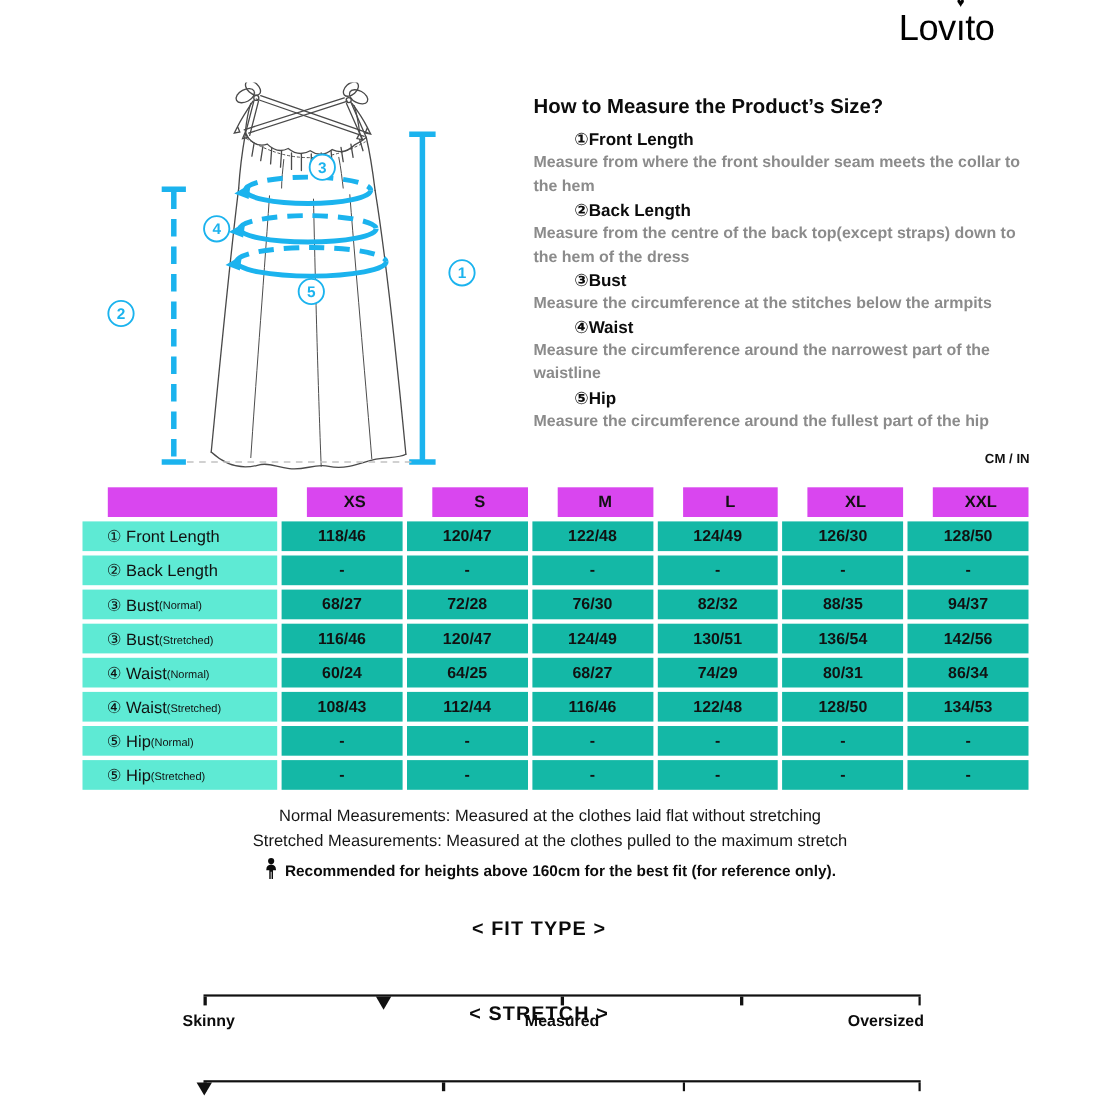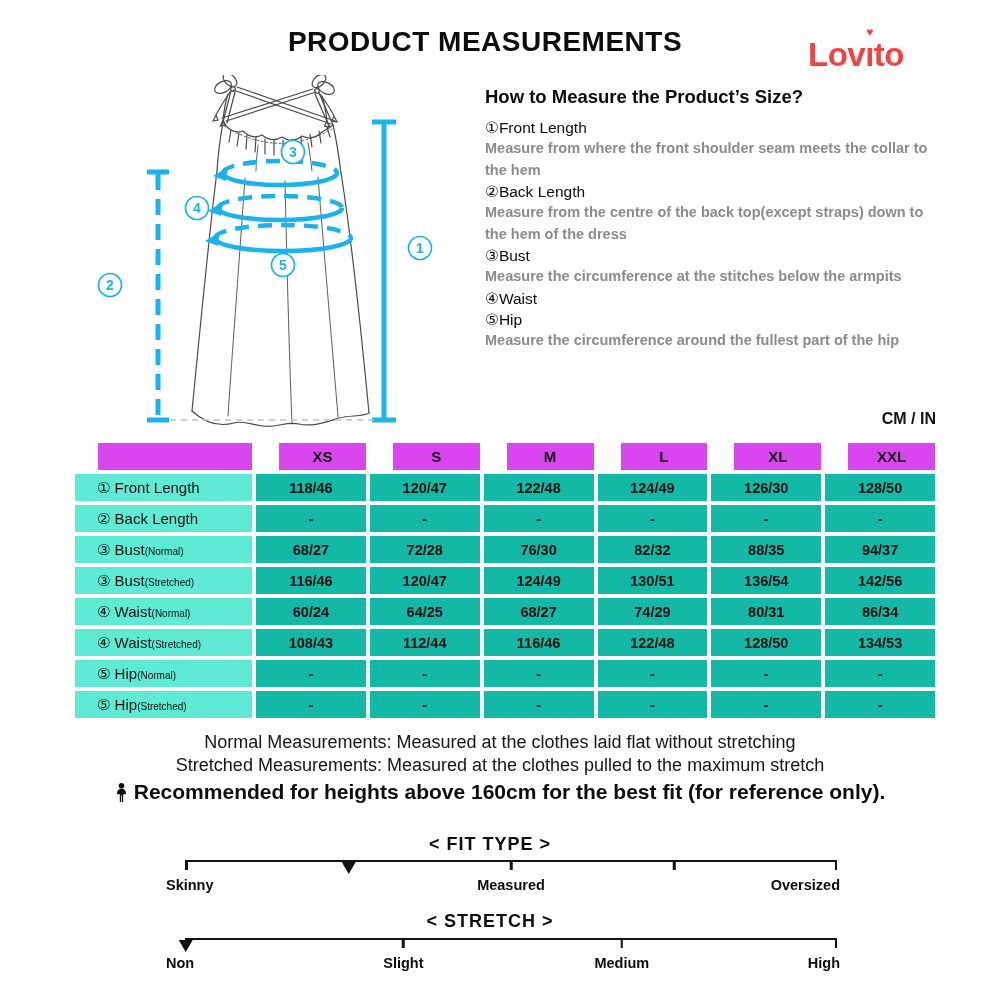--- a/index.html
+++ b/index.html
@@ -2,73 +2,72 @@
 <html><head>
 <meta charset="utf-8">
 <style>
   html,body{margin:0;padding:0;background:#fff;}
   .page{position:relative;width:1000px;height:1000px;background:#fff;overflow:hidden;
         font-family:"Liberation Sans","DejaVu Sans",sans-serif;color:#111;}
 
   
   .main-title{position:absolute;top:26px;left:0;right:30px;text-align:center;
               font-size:28px;font-weight:bold;letter-spacing:.5px;color:#0c0c0c;}
-  .logo{position:absolute;top:36px;right:96px;font-size:33px;font-weight:bold;
-        letter-spacing:-.5px;color:#ef4444;}
+  .logo{position:absolute;top:6px;right:96px;font-size:33px;font-weight:normal;
+        letter-spacing:-.5px;color:#000000;}
   .logo-i{position:relative;display:inline-block;}
   .logo-heart{position:absolute;top:-10px;left:50%;transform:translateX(-50%);
               font-size:12px;line-height:1;}
 
   
   .diagram{position:absolute;left:80px;top:75px;width:380px;height:360px;}
 
   
   .howto{position:absolute;left:485px;top:86px;width:452px;}
   .howto-title{font-size:18.5px;font-weight:bold;margin-bottom:9px;color:#0c0c0c;}
-  .howto-name{font-size:15.5px;font-weight:normal;line-height:21px;color:#0c0c0c;}
+  .howto-name{font-size:15.5px;font-weight:bold;line-height:21px;color:#0c0c0c;margin-left:37px;}
   .howto-desc{font-size:14.5px;line-height:21.5px;color:#8b8b8b;font-weight:bold;}
 
-  .unit-label{position:absolute;top:410px;right:64px;font-size:16px;font-weight:bold;}
+  .unit-label{position:absolute;top:410px;right:64px;font-size:12px;font-weight:bold;}
 
   
   .size-table{position:absolute;left:75px;top:443px;width:860px;display:grid;
               grid-template-columns:177px repeat(6,1fr);gap:4px;}
   .size-table .cell{height:27px;display:flex;align-items:center;justify-content:center;}
   .cell-h{background:#d946ef;font-weight:bold;font-size:15px;margin-left:23px;}
   .cell-l{background:#5eead4;justify-content:flex-start !important;padding-left:22px;font-size:15px;}
   .cell-l .sub{font-size:10px;margin-top:4px;}
   .cell-v{background:#14b8a6;font-weight:bold;font-size:14.5px;}
 
   
   .notes{position:absolute;left:0;right:0;top:731px;text-align:center;}
-  .note-line{font-size:18px;line-height:22.5px;color:#151515;}
+  .note-line{font-size:15px;line-height:22.5px;color:#151515;}
   .note-small{font-size:13.5px;line-height:21px;color:#151515;margin-top:2px;}
-  .note-bold{font-size:21px;font-weight:bold;margin-top:4px;color:#0c0c0c;}
+  .note-bold{font-size:14px;font-weight:bold;margin-top:4px;color:#0c0c0c;}
   .person-icon{display:inline-block;vertical-align:-3px;margin-right:6px;}
 
   
   .slider-title{position:absolute;left:0;right:20px;text-align:center;font-size:18px;
                 font-weight:bold;letter-spacing:1px;color:#0c0c0c;}
-  .track{position:absolute;left:185px;width:652px;height:10px;border-top:2.5px solid #111;}
+  .track{position:absolute;left:185px;width:652px;height:10px;border-top:2.5px solid #111;margin-top:44px;}
   .tick{position:absolute;top:0;width:2.5px;height:8px;background:#111;}
   .tick.t-mid{transform:translateX(-50%);}
   .tick.t-end{right:0;}
   .marker{position:absolute;top:0;width:0;height:0;border-left:7px solid transparent;
           border-right:7px solid transparent;border-top:12px solid #111;transform:translateX(-45%);}
   .track .slab{position:absolute;top:15px;font-size:14.5px;font-weight:bold;white-space:nowrap;color:#0c0c0c;}
   .slab.s-left{left:-19px;}
   .slab.s-right{right:-3px;}
   .slab.s-c{transform:translateX(-50%);}
 </style>
 </head>
 <body>
 
 <div class="page">
 
-  <div class="main-title">PRODUCT MEASUREMENTS</div>
   <div class="logo"><span>Lov</span><span class="logo-i"><span>ı</span><span class="logo-heart">♥</span></span><span>to</span></div>
 
   <svg class="diagram" viewBox="0 0 380 360" xmlns="http://www.w3.org/2000/svg">
     <g stroke="#4a4a4a" stroke-width="1.2" fill="none" stroke-linecap="round">
 
       <path d="M143,47 L151,16 M147,48 L155,17"></path>
       <path d="M253,50 L239,18 M249,51 L235,19"></path>
       <path d="M153,15 L251,49 M157,12 L255,46"></path>
       <path d="M236,17 L146,46 M233,14 L142,43"></path>
 
@@ -176,20 +175,21 @@
     <div>
       <div class="howto-name">②Back Length</div>
       <div class="howto-desc">Measure from the centre of the back top(except straps) down to the hem of the dress</div>
     </div>
     <div>
       <div class="howto-name">③Bust</div>
       <div class="howto-desc">Measure the circumference at the stitches below the armpits</div>
     </div>
     <div>
       <div class="howto-name">④Waist</div>
+      <div class="howto-desc">Measure the circumference around the narrowest part of the waistline</div>
     </div>
     <div>
       <div class="howto-name">⑤Hip</div>
       <div class="howto-desc">Measure the circumference around the fullest part of the hip</div>
     </div>
   </div>
 
   <div class="unit-label">CM / IN</div>
 
   <div class="size-table">

